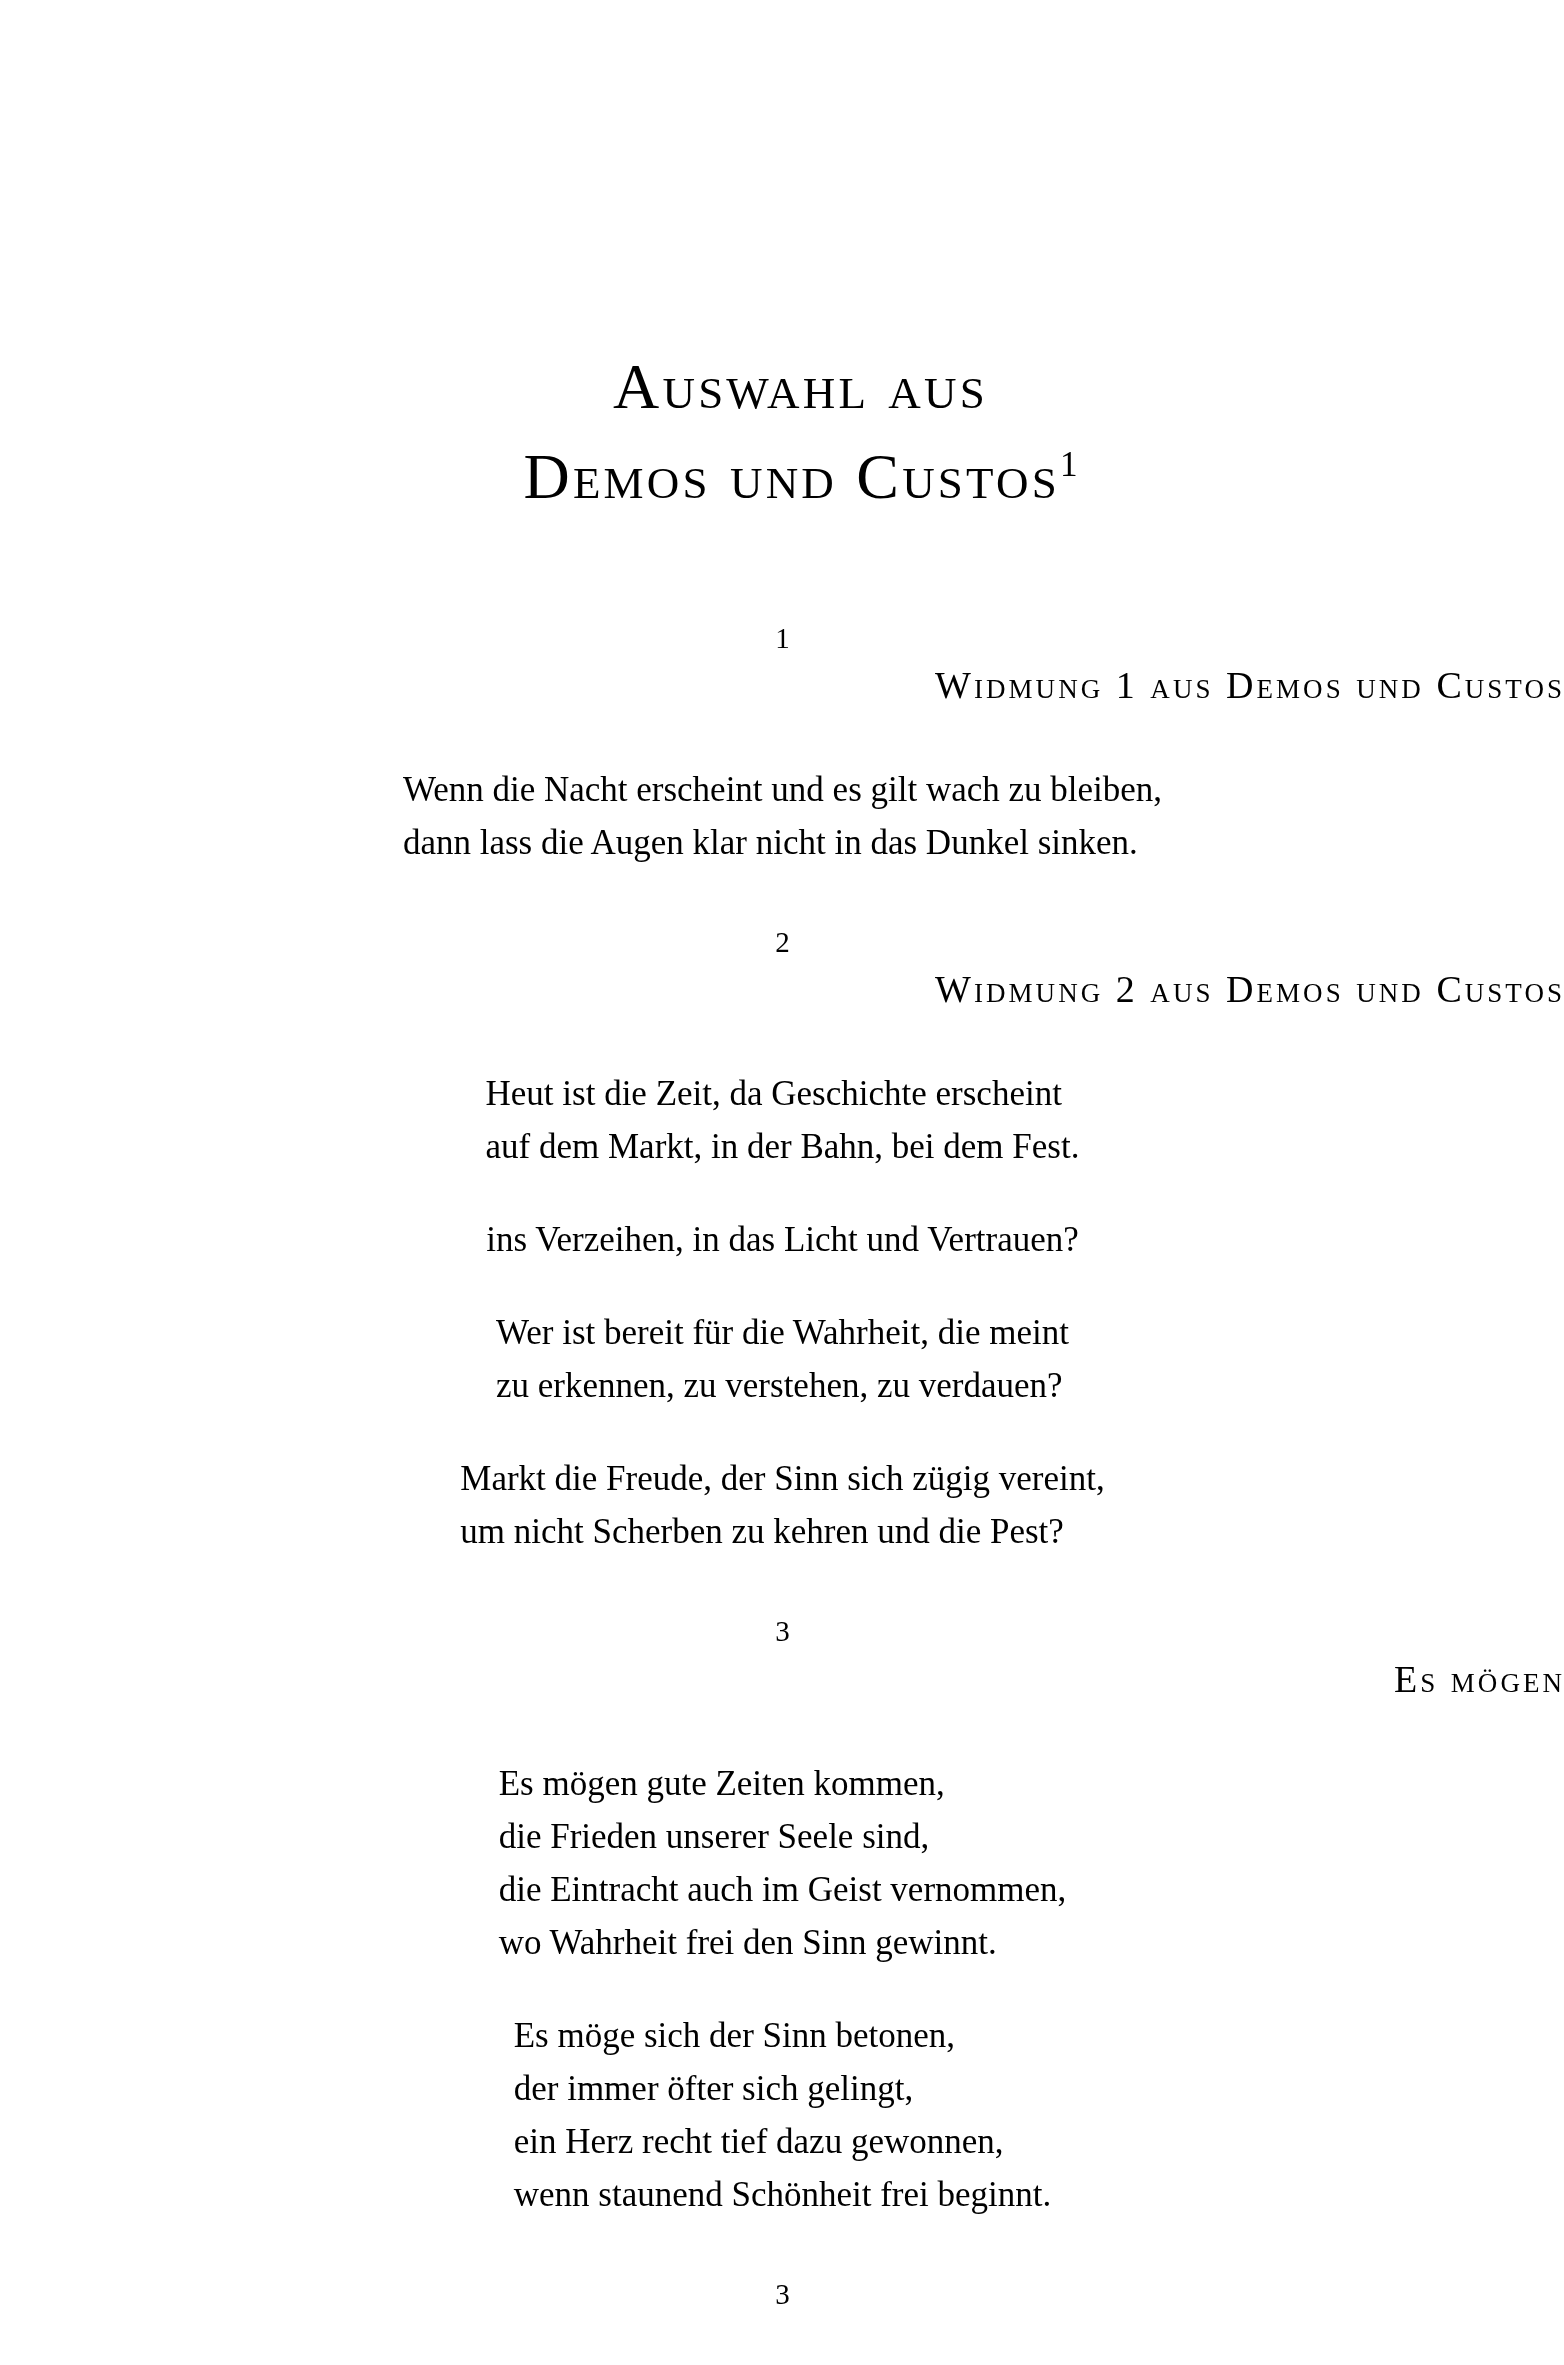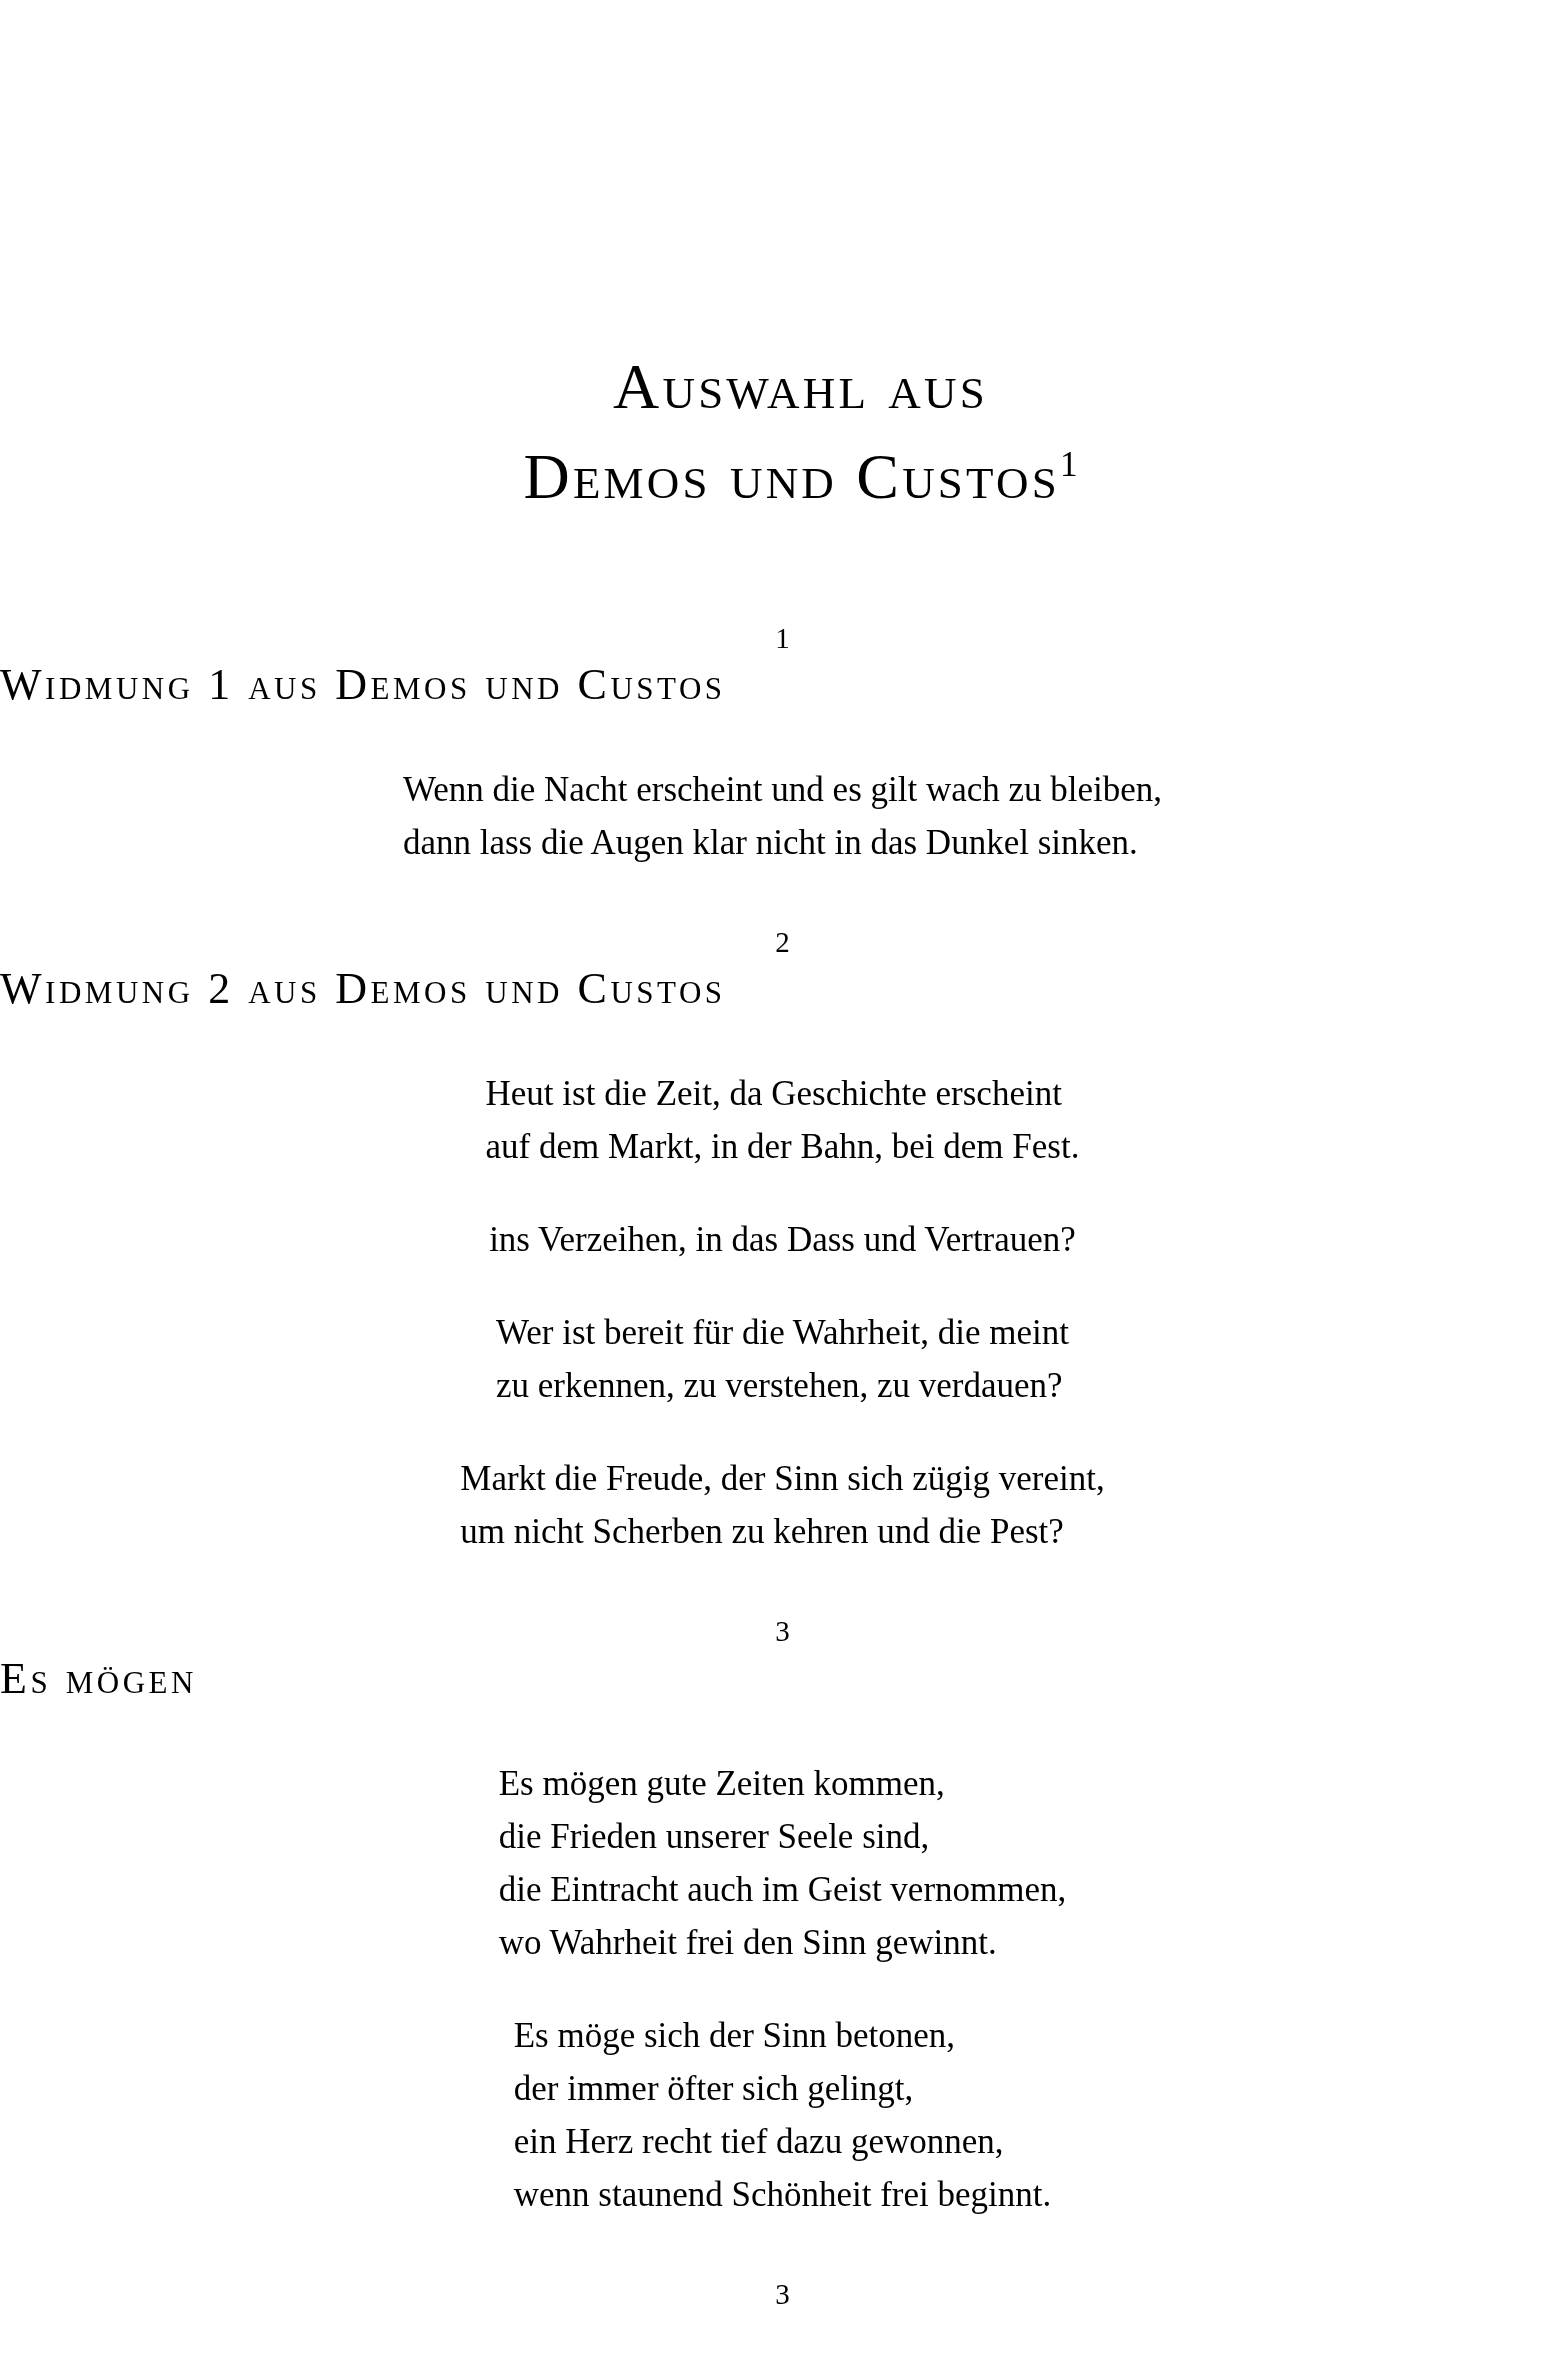--- a/index.html
+++ b/index.html
@@ -40,23 +40,23 @@
   .poem-section {
     margin: 0 0 59px 0;
   }
   .section-number {
     font-size: 29px;
     line-height: 29px;
     text-align: center;
     margin-bottom: 13.2px;
   }
   .section-heading {
-    font-size: 44px;
+    font-size: 38px;
     line-height: 38px;
-    text-align: left;
+    text-align: right;
     font-variant: small-caps;
     letter-spacing: 0.08em;
     margin-bottom: 59px;
   }
   .stanza {
     width: fit-content;
     margin: 0 auto 40px auto;
     font-size: 35px;
     line-height: 53px;
     text-align: left;
@@ -95,21 +95,21 @@
         </div>
       </section>
       <section class="poem-section">
         <div class="section-number">2</div>
         <h2 class="section-heading" style="font-weight: normal; margin-top: 8px;">Widmung 2 aus Demos und Custos</h2>
         <div class="stanza">
           <span class="verse-line">Heut ist die Zeit, da Geschichte erscheint</span>
           <span class="verse-line">auf dem Markt, in der Bahn, bei dem Fest.</span>
         </div>
         <div class="stanza">
-          <span class="verse-line">ins Verzeihen, in das Dass und Vertrauen?</span>
+          <span class="verse-line">ins Verzeihen, in das Licht und Vertrauen?</span>
         </div>
         <div class="stanza">
           <span class="verse-line">Wer ist bereit für die Wahrheit, die meint</span>
           <span class="verse-line">zu erkennen, zu verstehen, zu verdauen?</span>
         </div>
         <div class="stanza">
           <span class="verse-line">Markt die Freude, der Sinn sich zügig vereint,</span>
           <span class="verse-line">um nicht Scherben zu kehren und die Pest?</span>
         </div>
       </section>

